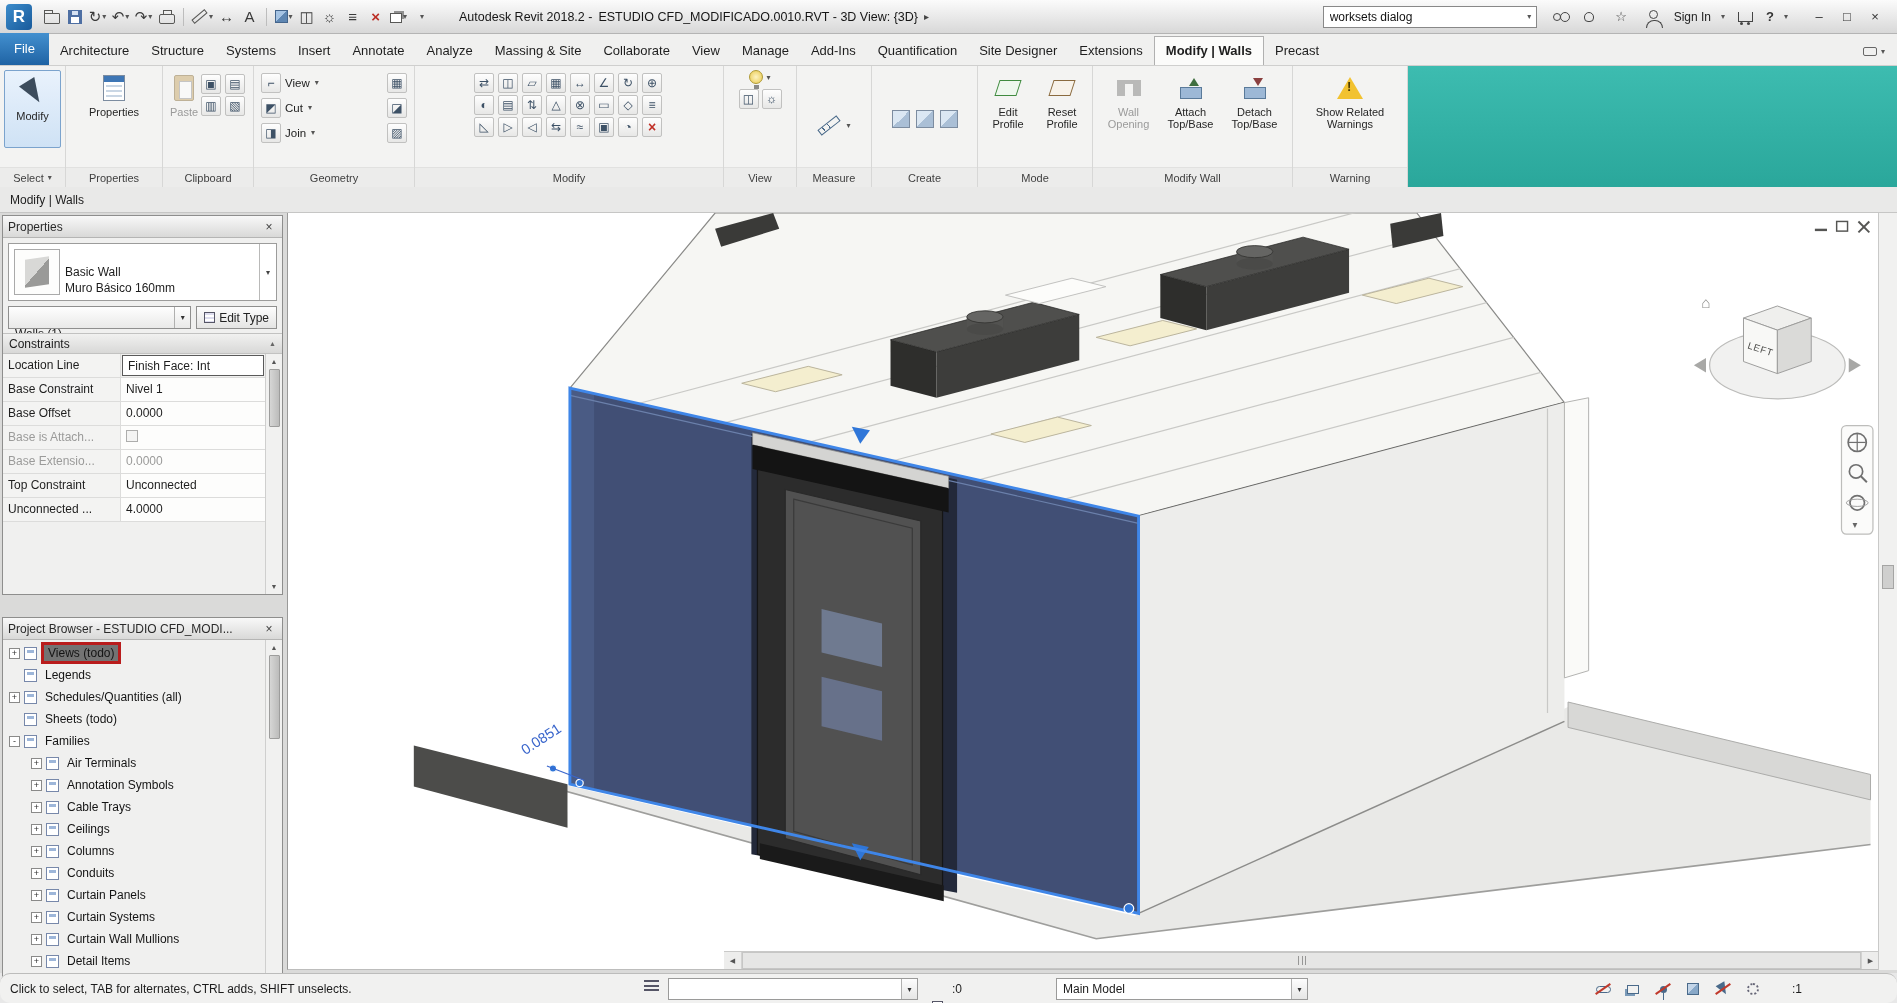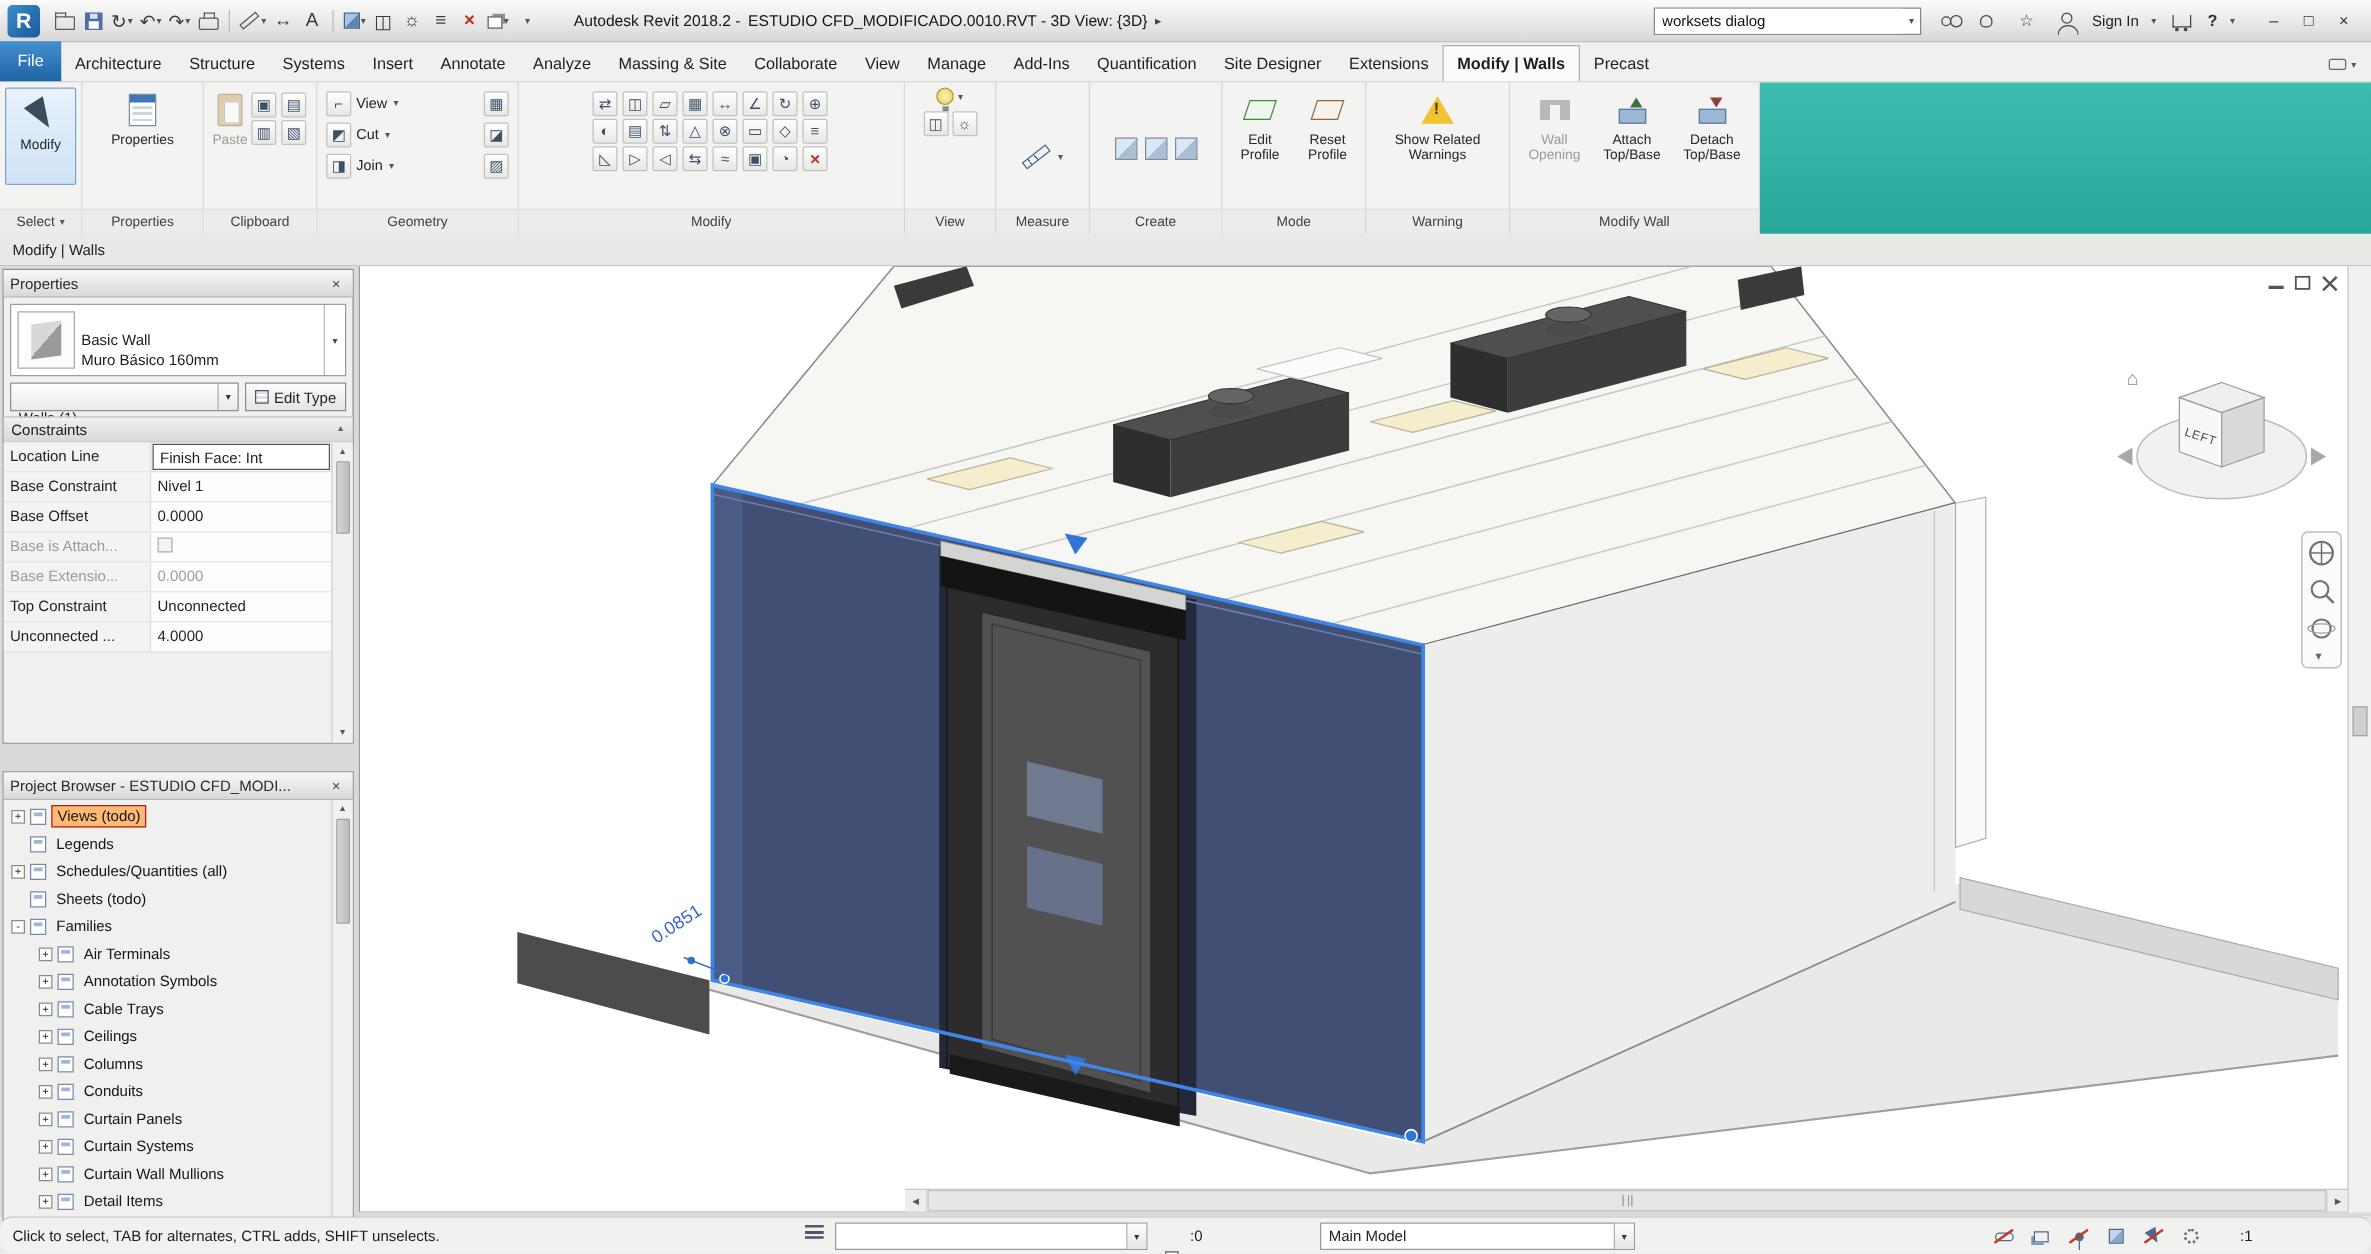--- a/index.html
+++ b/index.html
@@ -124,21 +124,21 @@
 
 
 .tree { position:relative; flex:1; overflow:hidden; padding:2px 17px 0 0; background:#f0f0ef; }
 .trow { display:flex; align-items:center; height:22px; font-size:12px; color:#141414; white-space:nowrap; }
 .trow .texp { width:11px; height:11px; border:1px solid #8a8a89; background:#fff; font-size:9px; line-height:9px; text-align:center; color:#333; margin:0 4px 0 6px; flex:none; }
 .trow .texp.none { border:0; background:transparent; }
 .trow.d1 { padding-left:22px; }
 .ticon { width:13px; height:13px; border:1px solid #7788aa; background:#fff; margin-right:4px; flex:none; position:relative; }
 .ticon::after { content:""; position:absolute; left:2px; top:2px; right:2px; height:3px; background:#9db6d9; }
 .tlabel { padding:1px 4px; }
-.tlabel.sel { background:#fdba74; border:1px solid #b91c1c; }
+.tlabel.sel { background:#737373; border:3px solid #b91c1c; }
 
 
 .canvas { position:absolute; left:287px; top:0; width:1591px; height:757px; background:#fff; border-left:1px solid #9a9a99; border-bottom:1px solid #bdbdbc; }
 .scene { display:block; width:1591px; height:739px; }
 .hscroll { position:absolute; left:436px; bottom:0; width:1155px; height:18px; background:#f1f1f0; border-top:1px solid #c9c9c8; display:flex; align-items:stretch; }
 .hbtn { width:18px; display:flex; align-items:center; justify-content:center; font-size:7px; color:#555; background:#ededec; border-right:1px solid #d2d2d1; }
 .hbtn.r { border-right:0; border-left:1px solid #d2d2d1; }
 .hthumb { flex:1; background:#e6e6e5; border:1px solid #c6c6c5; display:flex; align-items:center; justify-content:center; }
 .grip { width:8px; height:9px; border-left:1px solid #979796; border-right:1px solid #979796; background:linear-gradient(90deg,transparent 3px,#979796 3px 4px,transparent 4px); }
 .vscroll { position:absolute; right:0; top:0; width:19px; height:757px; background:#f1f1f0; border-left:1px solid #c9c9c8; }
@@ -449,57 +449,57 @@
             <span class="sketch-ic reset"></span>
           </span>
         <span>Reset Profile</span>
       </div>
     </div>
     <div class="rfoot">
         <span>Mode</span>
       </div>
   </div>
 
+  <div class="rpanel" style="width:200px">
+    <div class="rbody" style="justify-content:center;gap:2px">
+      <div class="bigbtn" style="width:58px">
+        <span class="bicon">
+            <span class="wallop-ic"></span>
+          </span>
+        <span class="greyed">Wall Opening</span>
+      </div>
+      <div class="bigbtn" style="width:62px">
+        <span class="bicon">
+            <span class="attach-ic"></span>
+          </span>
+        <span>Attach Top/Base</span>
+      </div>
+      <div class="bigbtn" style="width:62px">
+        <span class="bicon">
+            <span class="attach-ic det"></span>
+          </span>
+        <span>Detach Top/Base</span>
+      </div>
+    </div>
+    <div class="rfoot">
+        <span>Modify Wall</span>
+      </div>
+  </div>
+
   <div class="rpanel" style="width:115px">
     <div class="rbody" style="justify-content:center">
       <div class="bigbtn" style="width:84px">
         <span class="bicon">
             <span class="warn-ic"></span>
           </span>
         <span>Show Related Warnings</span>
       </div>
     </div>
     <div class="rfoot">
         <span>Warning</span>
-      </div>
-  </div>
-
-  <div class="rpanel" style="width:200px">
-    <div class="rbody" style="justify-content:center;gap:2px">
-      <div class="bigbtn" style="width:58px">
-        <span class="bicon">
-            <span class="wallop-ic"></span>
-          </span>
-        <span class="greyed">Wall Opening</span>
-      </div>
-      <div class="bigbtn" style="width:62px">
-        <span class="bicon">
-            <span class="attach-ic"></span>
-          </span>
-        <span>Attach Top/Base</span>
-      </div>
-      <div class="bigbtn" style="width:62px">
-        <span class="bicon">
-            <span class="attach-ic det"></span>
-          </span>
-        <span>Detach Top/Base</span>
-      </div>
-    </div>
-    <div class="rfoot">
-        <span>Modify Wall</span>
       </div>
   </div>
 
   <div class="teal-fill"></div>
 </div>
 
 <div class="modebar">
   <span>Modify | Walls</span>
 </div>
 

